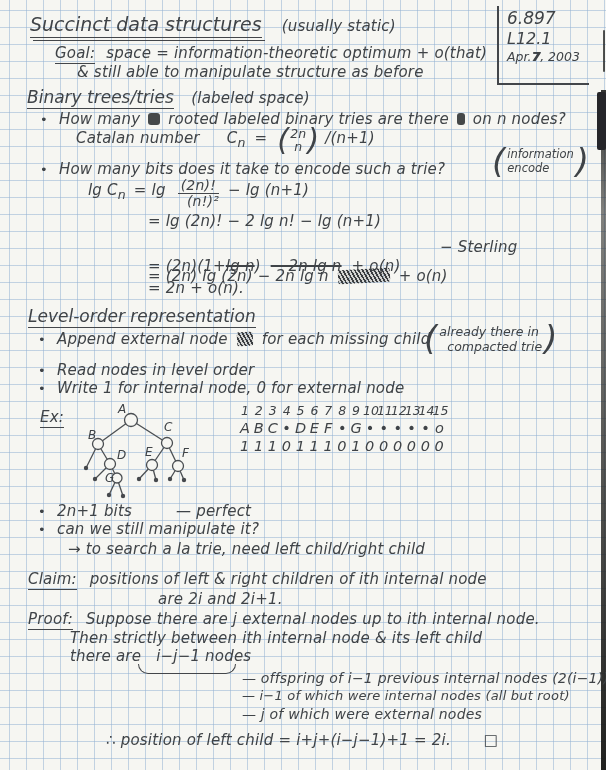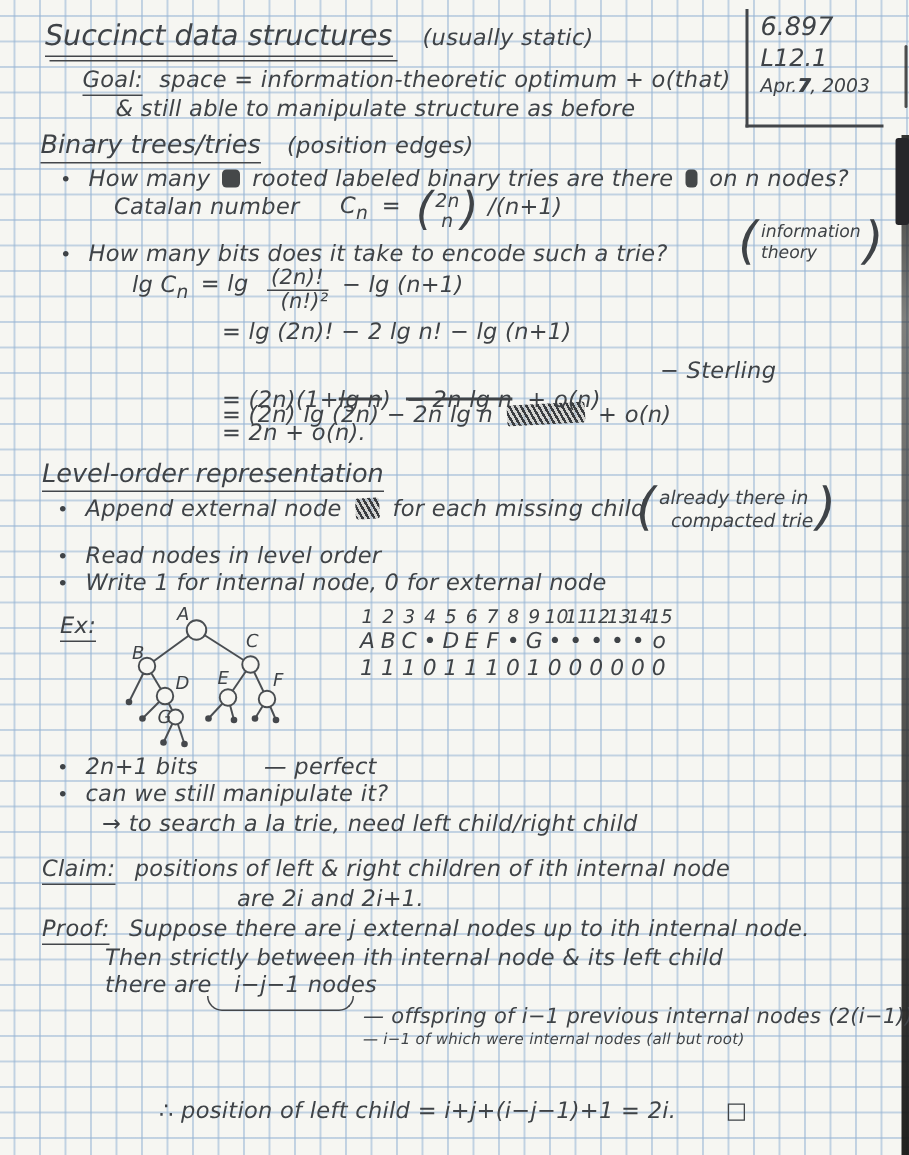--- a/index.html
+++ b/index.html
@@ -74,21 +74,21 @@
     <span class="line" style="margin-left:14px;">(usually static)</span>
   </div>
   <div class="abs line" style="left:55px;top:44px;">
     <span class="u">Goal:</span>
     <span style="margin-left:6px;">space = information-theoretic optimum + o(that)</span>
   </div>
   <div class="abs line" style="left:77px;top:63px;">&amp; still able to manipulate structure as before</div>
 
   <div class="abs h2" style="left:27px;top:87px;">
     <span class="u">Binary trees/tries</span>
-    <span class="line" style="margin-left:12px;">(position edges)</span>
+    <span class="line" style="margin-left:12px;">(labeled space)</span>
   </div>
 
   <div class="abs line" style="left:40px;top:110px;">
     <span class="bullet">•</span>
     <span>How many</span>
     <span class="blob" style="width:12px;"></span>
     <span>rooted labeled binary tries are there</span>
     <span class="blob" style="width:8px;"></span>
     <span>on n nodes?</span>
   </div>
@@ -109,21 +109,21 @@
   </div>
 
   <div class="abs line" style="left:40px;top:160px;">
     <span class="bullet">•</span>
     <span>How many bits does it take to encode such a trie?</span>
   </div>
   <div class="abs bignote" style="left:492px;top:148px;">
     <span class="p">(</span>
     <span class="stack">
         <span>information</span>
-        <span>theory</span>
+        <span>encode</span>
       </span>
     <span class="p">)</span>
   </div>
 
   <div class="abs line" style="left:88px;top:178px;">
     <span>lg C</span><sub>n</sub>
     <span style="margin:0 3px;">= lg</span>
     <span class="frac"><span class="num">(2n)!</span><span class="den">(n!)²</span></span>
     <span>− lg (n+1)</span>
   </div>
@@ -290,20 +290,21 @@
     <span style="margin-left:8px;">Suppose there are j external nodes up to ith internal node.</span>
   </div>
   <div class="abs line" style="left:70px;top:629px;">Then strictly between ith internal node &amp; its left child</div>
   <div class="abs line" style="left:70px;top:647px;">
     <span>there are</span>
     <span style="margin-left:10px;">i−j−1 nodes</span>
   </div>
   <div class="underbrace" style="left:138px;top:664px;width:96px;"></div>
 
   <div class="abs line small" style="left:242px;top:670px;font-size:14px;">— offspring of i−1 previous internal nodes (2(i−1)),</div>
-  <div class="abs line small" style="left:242px;top:688px;font-size:10px;">— i−1 of which were internal nodes (all but root)</div>
+  <div class="abs line small" style="left:242px;top:688px;font-size:13px;">— i−1 of which were internal nodes (all but root)</div>
+  <div class="abs line small" style="left:242px;top:706px;font-size:14px;">— j of which were external nodes</div>
 
   <div class="abs line" style="left:106px;top:731px;">
     <span>∴ position of left child = i+j+(i−j−1)+1 = 2i.</span>
     <span class="qed">□</span>
   </div>
 
 </div>
 
 </body></html>

